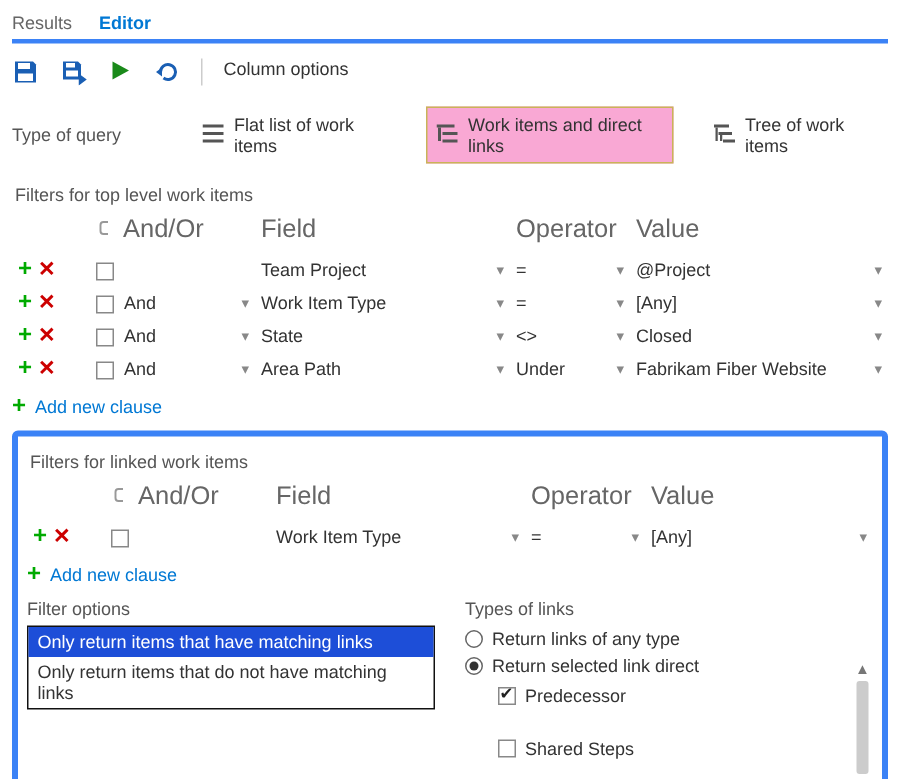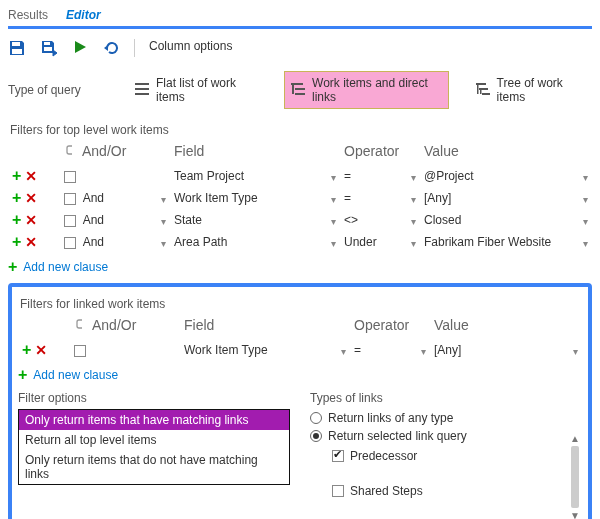--- a/index.html
+++ b/index.html
@@ -7,53 +7,53 @@
     margin: 0;
     padding: 8px;
     font-family: "Segoe UI", Tahoma, sans-serif;
     font-size: 12px;
     color: #333;
     background: #fff;
     width: 600px;
   }
   .tabs { display: flex; gap: 18px; border-bottom: 3px solid #3b82f6; padding-bottom: 4px; margin-bottom: 6px; }
   .tab { color: #666; cursor: pointer; }
-  .tab.active { color: #0078d4; font-weight: 600; font-style: italic; }
+  .tab.active { color: #0078d4; font-weight: 600; }
   .toolbar { display: flex; align-items: flex-start; gap: 14px; padding: 4px 0 10px 0; }
   .toolbar svg { display: block; }
   .sep { width:1px; height:18px; background:#ccc; }
   .col-opts { color:#333; }
   .query-type-row { display:flex; align-items:center; gap:20px; padding:4px 0 10px 0; }
   .query-type-label { color:#555; min-width:100px; }
   .qtype-opt { display:flex; align-items:center; gap:5px; padding:4px 6px; border:1px solid transparent; color:#333; cursor:pointer;}
   .qtype-opt.selected { background:#f9a8d4; border:1px solid #c9b458; }
   .section-title { color:#555; margin:4px 0 4px 2px; display:flex; align-items:center; gap:6px;}
   .filters-table { width:100%; border-collapse:collapse; }
-  .filters-table th { text-align:left; font-weight:400; color:#666; font-size:14px; padding:2px 4px 6px 4px; }
+  .filters-table th { text-align:left; font-weight:400; color:#666; font-size:17px; padding:2px 4px 6px 4px; }
   .filters-table td { padding:3px 4px; vertical-align:middle; }
   .col-actions { width:52px; }
   .col-andor { width:110px; }
   .col-field { width:170px; }
   .col-op { width:80px; }
   .col-val { }
   .plus { color:#0a0; font-weight:900; font-size:16px; line-height:1; cursor:pointer; }
   .xdel { color:#c00; font-weight:900; font-size:14px; line-height:1; cursor:pointer; margin-left:4px;}
   .chk { display:inline-block; width:12px; height:12px; border:1px solid #888; vertical-align:middle; cursor:pointer; position:relative;}
   .chk.checked::after { content:"✔"; position:absolute; top:-3px; left:0; font-size:11px; color:#222;}
-  .cell-dd { display:flex; align-items:flex-end; justify-content:space-between; gap:4px; }
+  .cell-dd { display:flex; align-items:center; justify-content:space-between; gap:4px; }
   .chev { color:#888; font-size:10px; cursor:pointer; }
   .add-link { display:flex; align-items:center; gap:6px; color:#0078d4; margin:6px 0 8px 0; cursor:pointer;}
   .highlight-box { border:4px solid #3b82f6; border-radius:4px; padding:6px; }
   .filter-opts-row { display:flex; gap:20px; margin-top:6px; }
   .filter-opts-left { flex:1; }
   .filter-opts-right { flex:1; position:relative;}
   .opts-title { color:#555; margin-bottom:4px; }
   .opt-list { border:1px solid #111; }
   .opt-item { padding:3px 6px; cursor:pointer; }
-  .opt-item.selected { background:#a21caf; color:#fff; }
+  .opt-item.selected { background:#1d4ed8; color:#fff; }
   .radio-row { display:flex; align-items:center; gap:6px; padding:2px 0; cursor:pointer;}
   .radio { width:12px; height:12px; border:1px solid #666; border-radius:50%; display:inline-flex; align-items:center; justify-content:center;}
   .radio.checked::after { content:""; width:6px; height:6px; background:#333; border-radius:50%; display:block;}
   .checklist { margin:4px 0 0 22px; display:flex; flex-direction:column; gap:21px; max-height:72px; overflow:hidden; }
   .chk-row { display:flex; align-items:center; gap:6px; cursor:pointer;}
   .scroll-sim { position:absolute; right:0; top:42px; bottom:0; width:14px; display:flex; flex-direction:column; align-items:center; justify-content:space-between; }
   .scroll-arrow { color:#777; font-size:10px; cursor:pointer;}
   .scroll-thumb { width:8px; flex:1; background:#ccc; margin:2px 0; border-radius:2px;}
   .hdr-group { display:inline-flex; vertical-align:middle; margin-right:3px;}
   th .hdr-andor { display:flex; align-items:center; gap:3px;}
@@ -339,33 +339,32 @@
   <div class="add-link">
     <span class="plus">+</span>
     <span>Add new clause</span>
   </div>
 
   <div class="filter-opts-row">
     <div class="filter-opts-left">
       <div class="opts-title">Filter options</div>
       <div class="opt-list" id="filter-opts">
           <div class="opt-item selected">Only return items that have matching links</div>
-          <div class="opt-item">Return all top level items</div>
           <div class="opt-item">Only return items that do not have matching links</div>
         </div>
     </div>
     <div class="filter-opts-right">
       <div class="opts-title">Types of links</div>
       <div class="radio-row">
         <span class="radio" id="radio-any"></span>
         <span>Return links of any type</span>
       </div>
       <div class="radio-row">
         <span class="radio checked" id="radio-sel"></span>
-        <span>Return selected link query</span>
+        <span>Return selected link direct</span>
       </div>
       <div class="checklist" id="link-type-list">
           <div class="chk-row">
             <span class="chk checked"></span>
             <span>Predecessor</span>
           </div>
           <div class="chk-row">
             <span class="chk"></span>
             <span>Shared Steps</span>
           </div>

